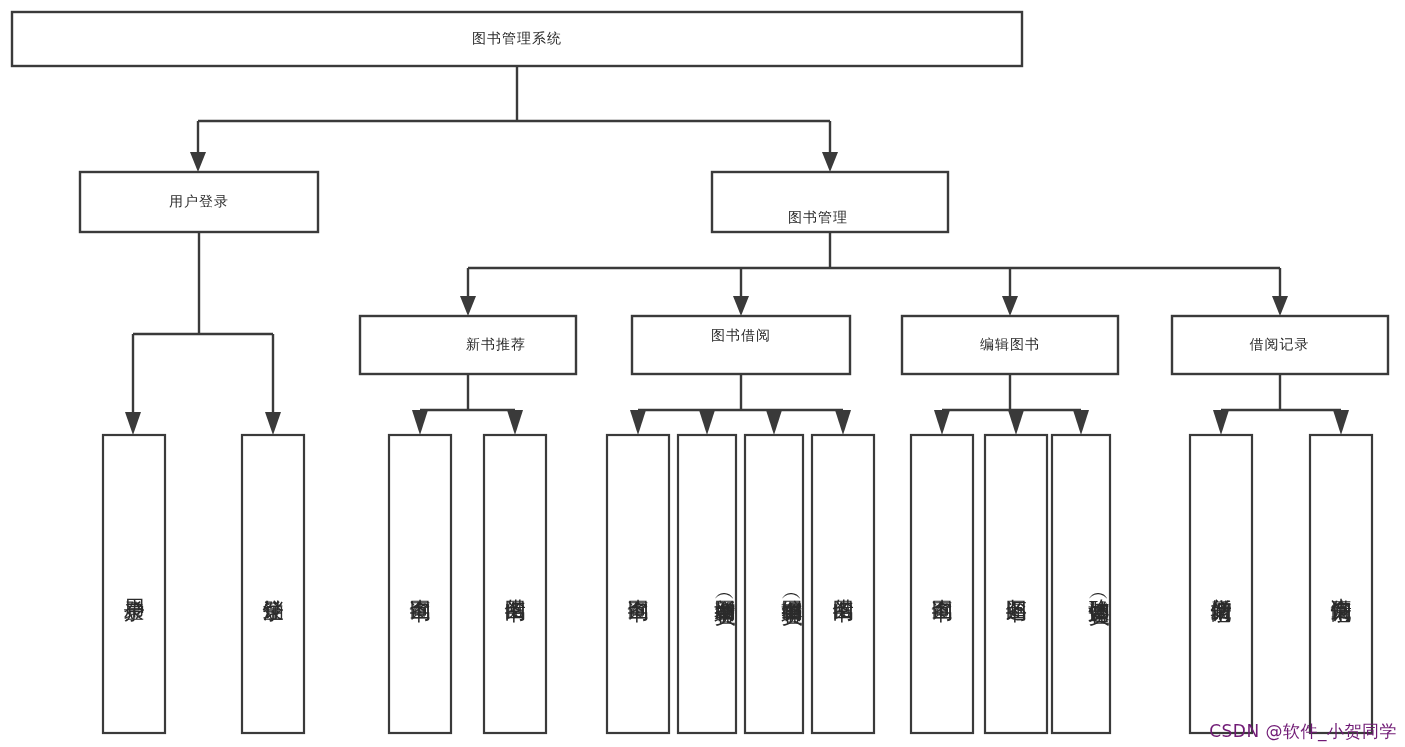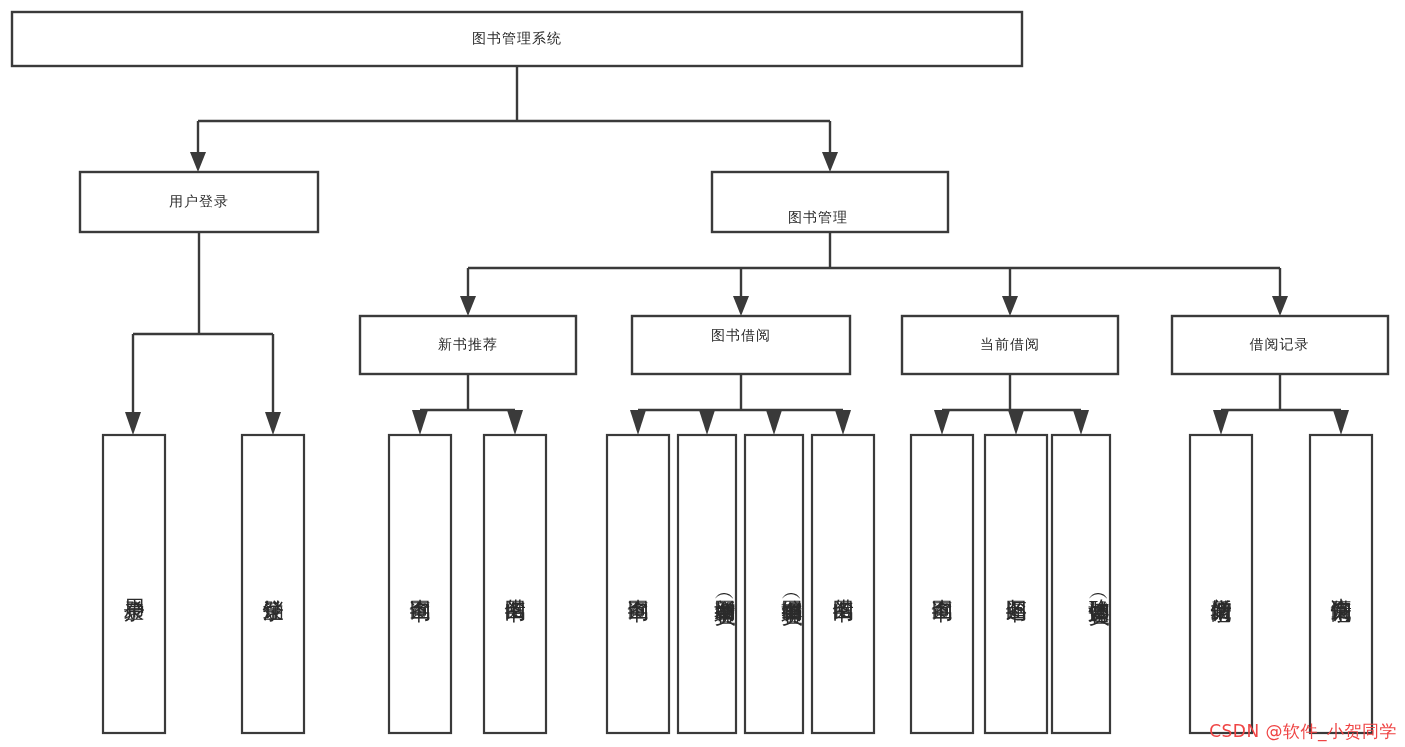--- a/index.html
+++ b/index.html
@@ -43,21 +43,21 @@
   .arrow-head {
     fill: #3a3a3a;
     stroke: none;
   }
   .watermark-text {
     position: absolute;
     right: 8px;
     bottom: 4px;
     font-family: "DejaVu Sans", "Liberation Sans", sans-serif;
     font-size: 17px;
-    color: #ef4444;
+    color: #701a75;
     letter-spacing: 0.5px;
     white-space: nowrap;
     pointer-events: none;
   }
   .vert-label {
     position: absolute;
     writing-mode: vertical-rl;
     text-orientation: upright;
     font-family: "DejaVu Sans", "Liberation Sans", sans-serif;
     font-size: 21px;
@@ -174,23 +174,23 @@
       <rect class="node-box thin" x="1190" y="435" width="62" height="298"></rect>
       <rect class="node-box thin" x="1310" y="435" width="62" height="298"></rect>
     </g>
   </svg>
 
   <div class="horiz-label" style="left:12px; top:12px; width:1010px; height:54px;">图书管理系统</div>
 
   <div class="horiz-label" style="left:80px; top:172px; width:238px; height:60px;">用户登录</div>
   <div class="horiz-label" style="left:712px; top:188px; width:212px; height:60px;">图书管理</div>
 
-  <div class="horiz-label" style="left:360px; top:316px; width:216px; height:58px;">新书推荐</div>
+  <div class="horiz-label" style="left:360px; top:316px; width:216px; height:58px;padding-left:28px;">新书推荐</div>
   <div class="horiz-label" style="left:632px; top:316px; width:218px; height:40px;">图书借阅</div>
-  <div class="horiz-label" style="left:902px; top:316px; width:216px; height:58px;">当前借阅</div>
+  <div class="horiz-label" style="left:902px; top:316px; width:216px; height:58px;">编辑图书</div>
   <div class="horiz-label" style="left:1172px; top:316px; width:215px; height:58px;">借阅记录</div>
 
   <div class="vert-label centered" style="left:103px; top:435px; width:62px; height:298px;">用户登录</div>
   <div class="vert-label centered" style="left:242px; top:435px; width:62px; height:298px;">注销登录</div>
   <div class="vert-label centered" style="left:389px; top:435px; width:62px; height:298px;">查询图书</div>
   <div class="vert-label centered" style="left:484px; top:435px; width:62px; height:298px;">借阅图书</div>
   <div class="vert-label centered" style="left:607px; top:435px; width:62px; height:298px;">查询图书</div>
   <div class="vert-label" style="left:678px; top:443px; width:58px; height:286px;">新增图书（管理员）</div>
   <div class="vert-label" style="left:745px; top:443px; width:58px; height:286px;">编辑图书（管理员）</div>
   <div class="vert-label centered" style="left:812px; top:435px; width:62px; height:298px;">借阅图书</div>

